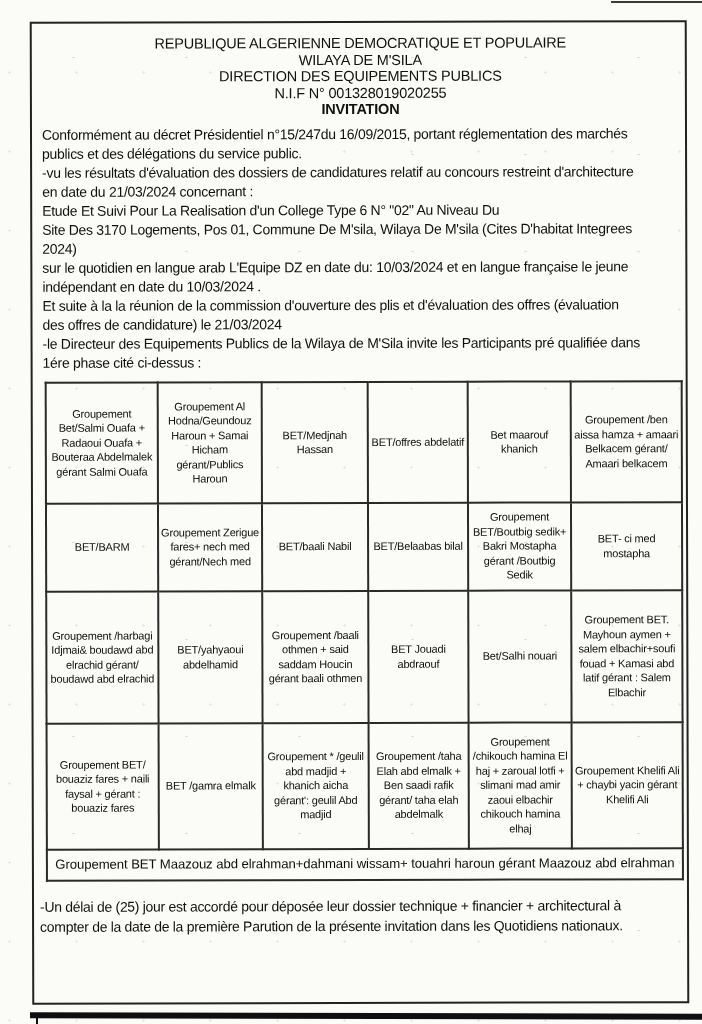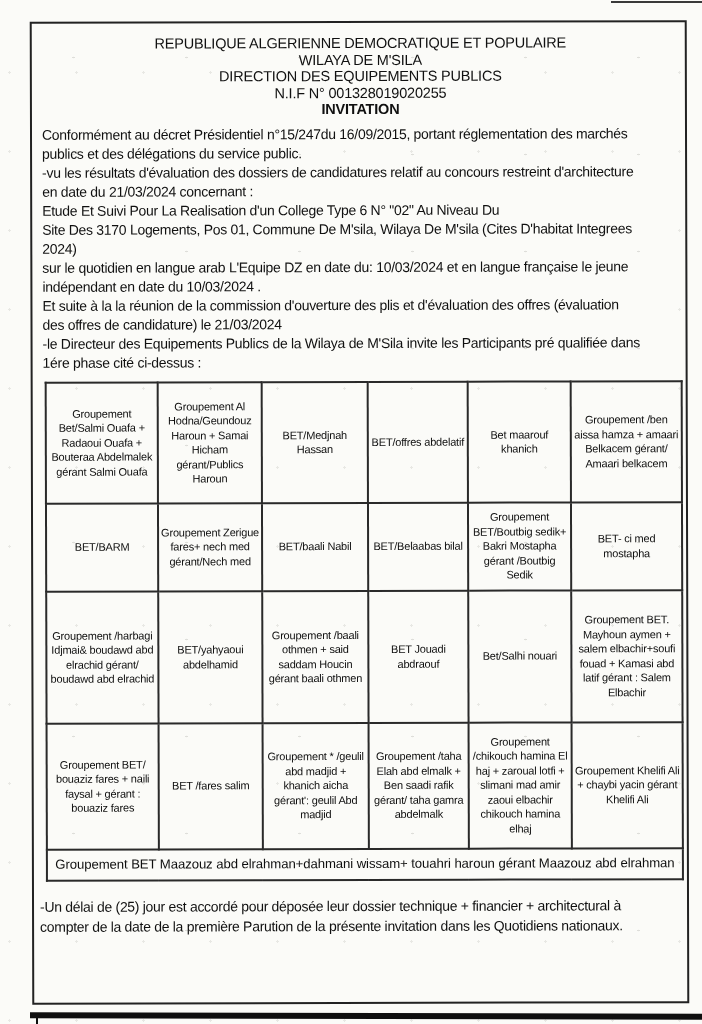--- a/index.html
+++ b/index.html
@@ -132,23 +132,23 @@
     <tr class="r3">
       <td>Groupement /harbagi Idjmai&amp; boudawd abd elrachid gérant/ boudawd abd elrachid</td>
       <td>BET/yahyaoui abdelhamid</td>
       <td>Groupement /baali othmen + said saddam Houcin gérant baali othmen</td>
       <td>BET Jouadi abdraouf</td>
       <td>Bet/Salhi nouari</td>
       <td>Groupement BET. Mayhoun aymen + salem elbachir+soufi fouad + Kamasi abd latif gérant : Salem Elbachir</td>
     </tr>
     <tr class="r4">
       <td>Groupement BET/ bouaziz fares + naili faysal + gérant : bouaziz fares</td>
-      <td>BET /fares salim</td>
+      <td>BET /gamra elmalk</td>
       <td>Groupement * /geulil abd madjid + khanich aicha gérant': geulil Abd madjid</td>
-      <td>Groupement /taha Elah abd elmalk + Ben saadi rafik gérant/ taha gamra abdelmalk</td>
+      <td>Groupement /taha Elah abd elmalk + Ben saadi rafik gérant/ taha elah abdelmalk</td>
       <td>Groupement /chikouch hamina El haj + zaroual lotfi + slimani mad amir zaoui elbachir chikouch hamina elhaj</td>
       <td>Groupement Khelifi Ali + chaybi yacin gérant Khelifi Ali</td>
     </tr>
     <tr class="rm">
       <td colspan="6">Groupement BET Maazouz abd elrahman+dahmani wissam+ touahri haroun gérant Maazouz abd elrahman</td>
     </tr>
   </tbody>
     </table>
 
   <div class="note">

